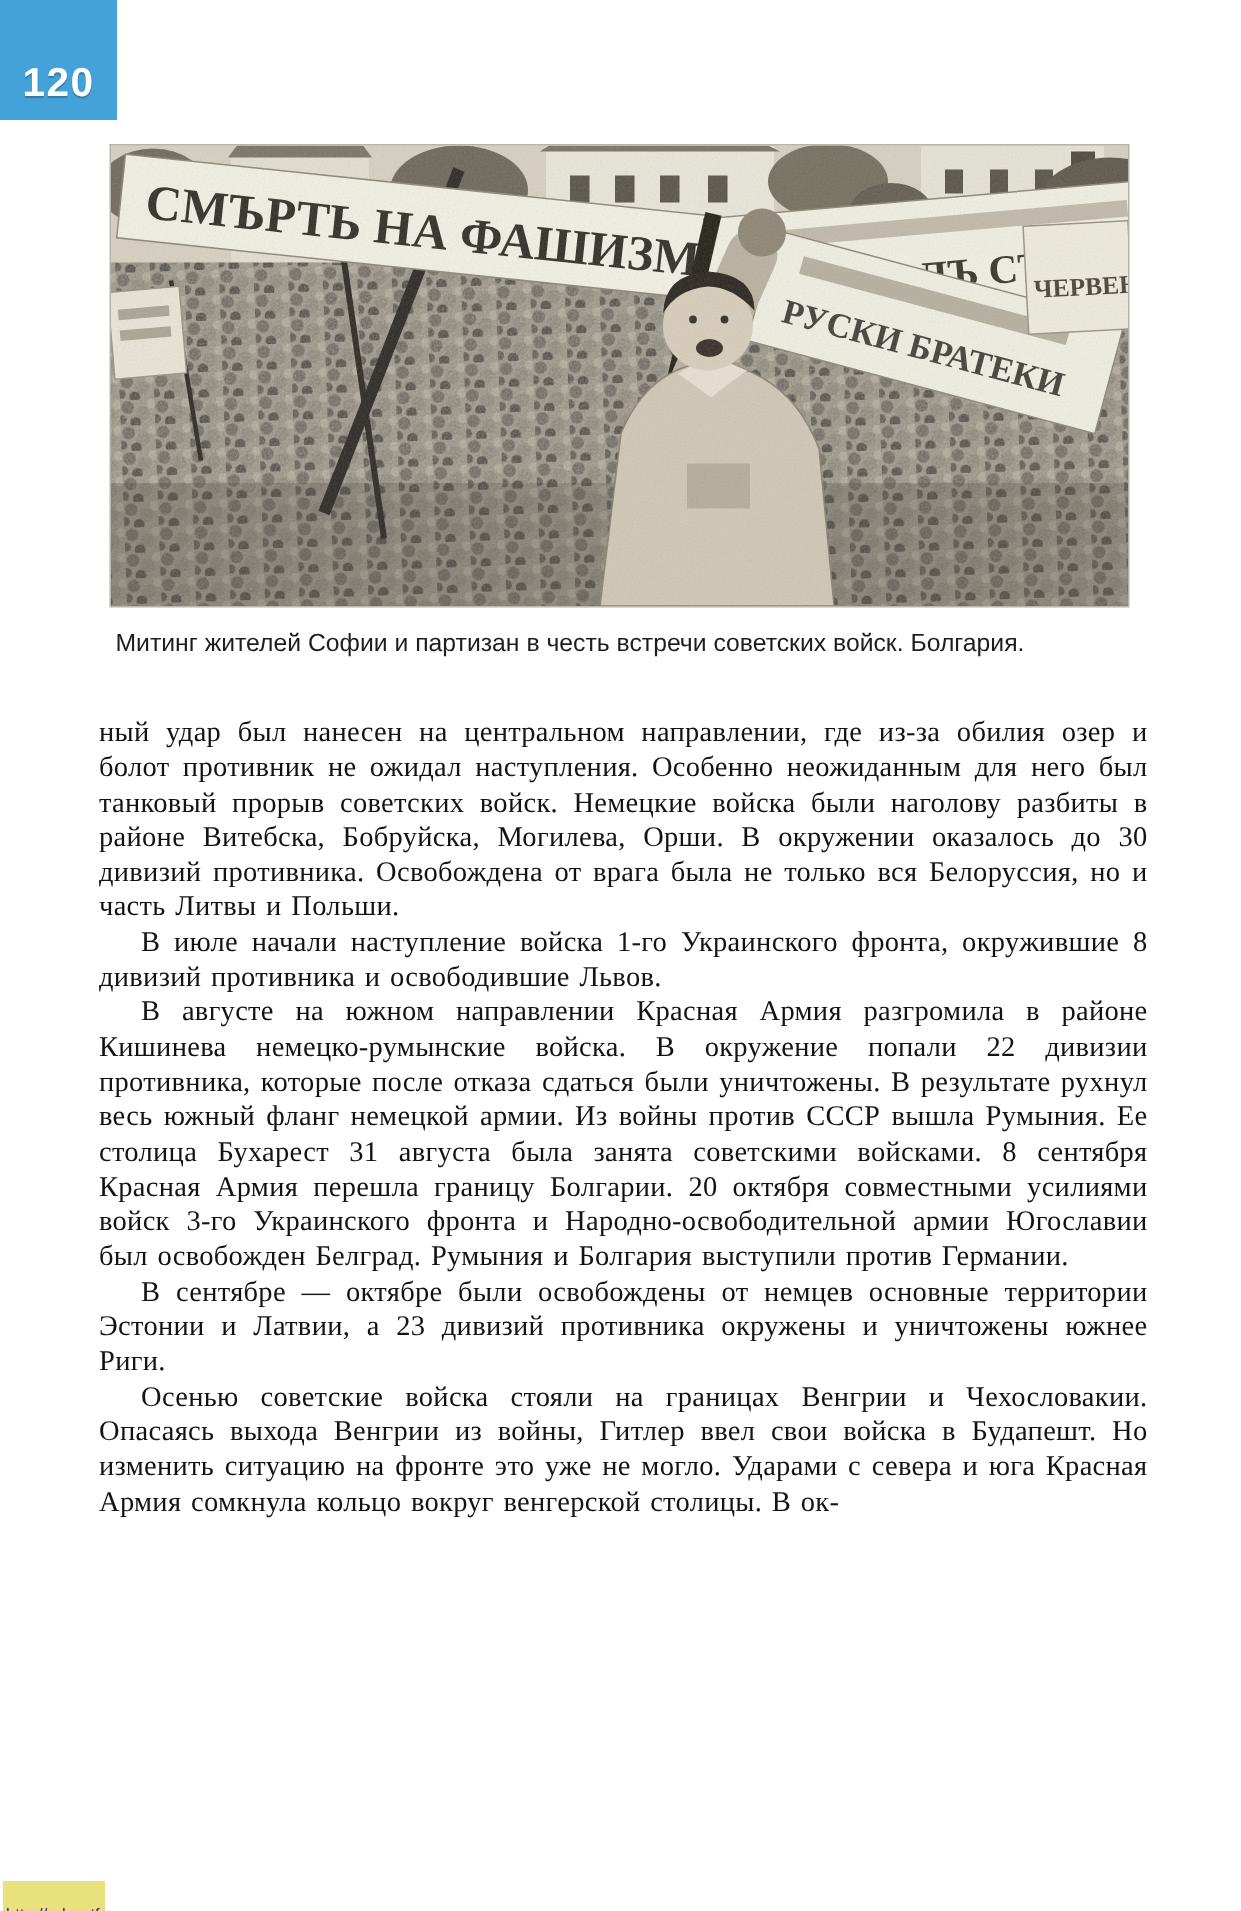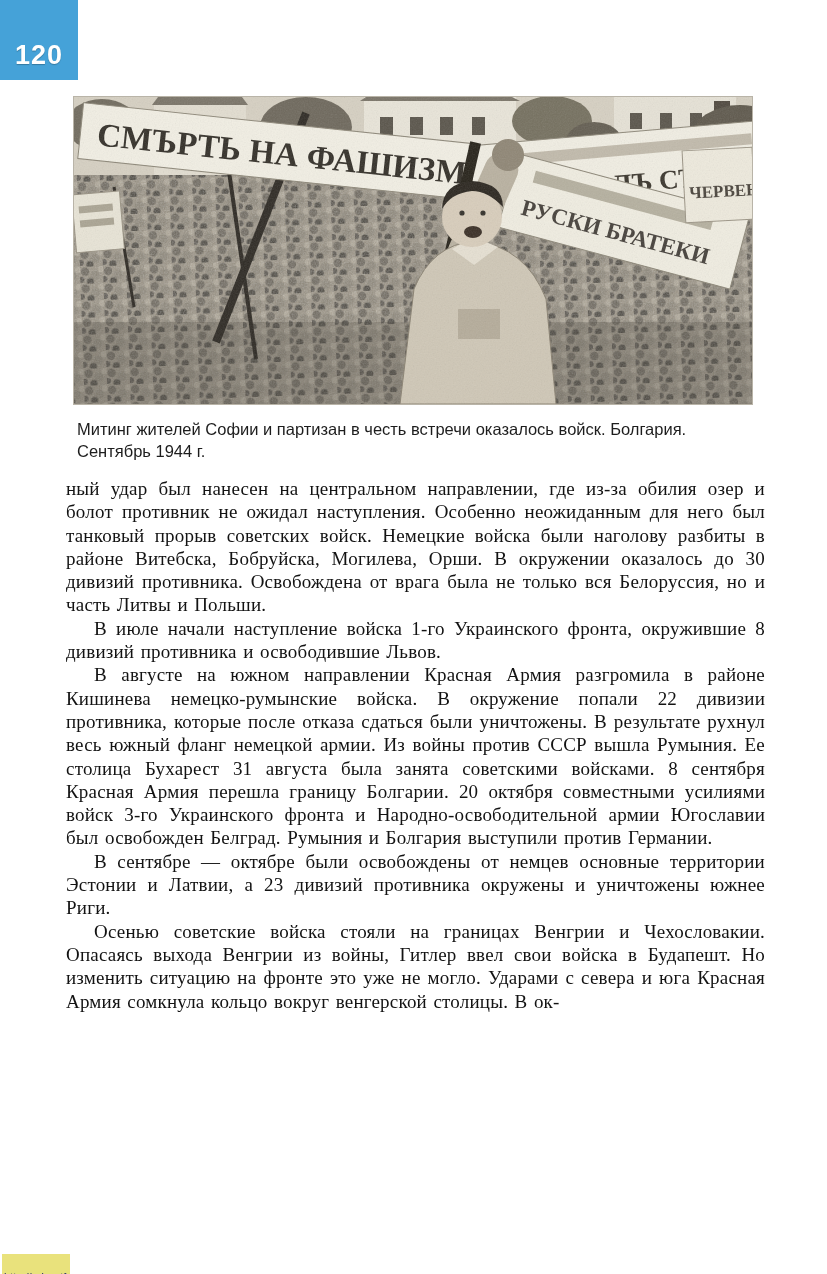--- a/index.html
+++ b/index.html
@@ -152,22 +152,21 @@
       <circle cx="388" cy="116" r="2.6" fill="#33302a"></circle>
       <circle cx="409" cy="116" r="2.6" fill="#33302a"></circle>
       <ellipse cx="399" cy="135" rx="9" ry="6" fill="#3a2f26"></ellipse>
     </g>
 
     <rect width="678" height="307" filter="url(#gr)" opacity="0.16"></rect>
   </svg>
 </div>
 
 <div class="caption">
-  <div>Митинг жителей Софии и партизан в честь встречи оказалось войск. Болгария.</div>
-  <div>Сентябрь 1944 г.</div>
+  <div>Митинг жителей Софии и партизан в честь встречи советских войск. Болгария.</div>
 </div>
 
 <div class="bodytext">
   <p class="para">ный удар был нанесен на центральном направлении, где из-за обилия озер и болот противник не ожидал наступления. Особенно неожиданным для него был танковый прорыв советских войск. Немецкие войска были наголову разбиты в районе Витебска, Бобруйска, Могилева, Орши. В окружении оказалось до 30 дивизий противника. Освобождена от врага была не только вся Белоруссия, но и часть Литвы и Польши.</p>
   <p class="para indent">В июле начали наступление войска 1-го Украинского фронта, окружившие 8 дивизий противника и освободившие Львов.</p>
   <p class="para indent">В августе на южном направлении Красная Армия разгромила в районе Кишинева немецко-румынские войска. В окружение попали 22 дивизии противника, которые после отказа сдаться были уничтожены. В результате рухнул весь южный фланг немецкой армии. Из войны против СССР вышла Румыния. Ее столица Бухарест 31 августа была занята советскими войсками. 8 сентября Красная Армия перешла границу Болгарии. 20 октября совместными усилиями войск 3-го Украинского фронта и Народно-освободительной армии Югославии был освобожден Белград. Румыния и Болгария выступили против Германии.</p>
   <p class="para indent">В сентябре — октябре были освобождены от немцев основные территории Эстонии и Латвии, а 23 дивизий противника окружены и уничтожены южнее Риги.</p>
   <p class="para indent">Осенью советские войска стояли на границах Венгрии и Чехословакии. Опасаясь выхода Венгрии из войны, Гитлер ввел свои войска в Будапешт. Но изменить ситуацию на фронте это уже не могло. Ударами с севера и юга Красная Армия сомкнула кольцо вокруг венгерской столицы. В ок-</p>
 </div>
 

